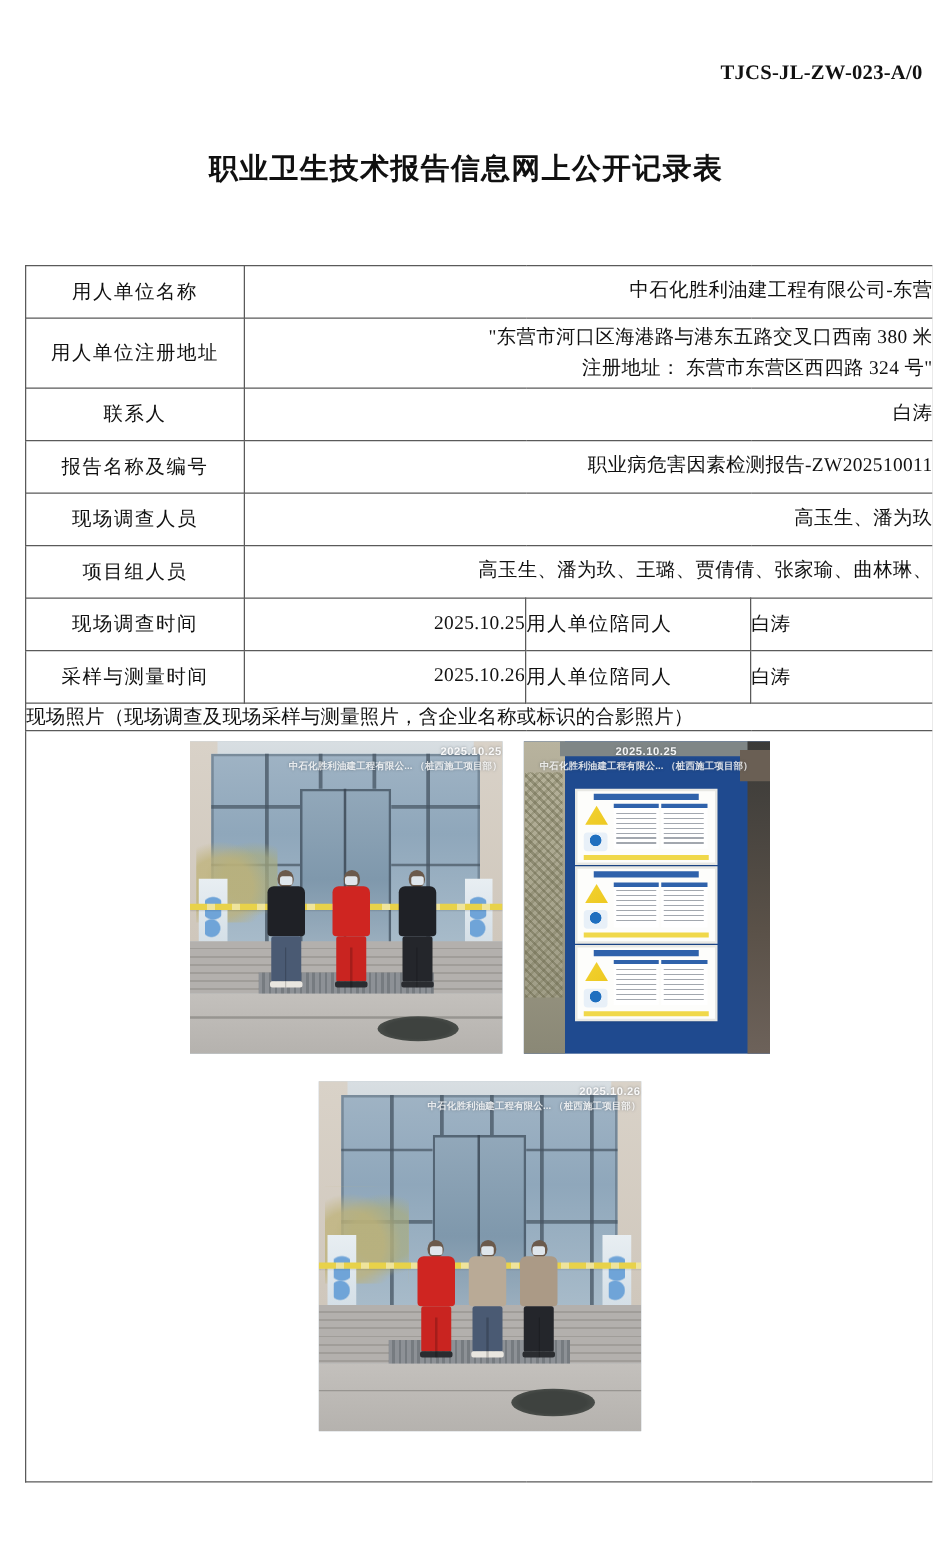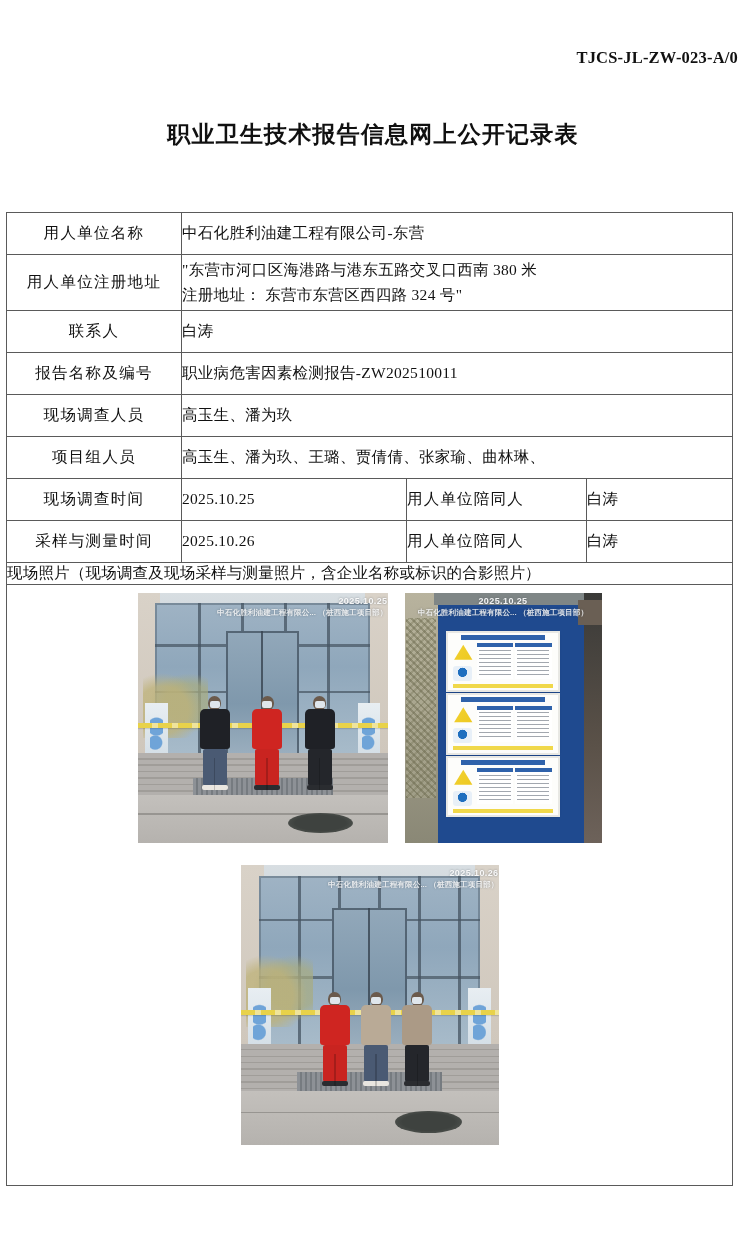--- a/index.html
+++ b/index.html
@@ -56,21 +56,21 @@
     letter-spacing: 1.2px;
     color: #101010;
     line-height: 1.3;
     margin-top: 16px;
   }
 
   
   .form-table {
     position: absolute;
     top: 212px;
-    left: 6px;
+    left: 20px;
     width: 726px;
     border-collapse: collapse;
     table-layout: fixed;
     background: #fff;
   }
   .form-table td {
     border: 1px solid #5a5a5a;
     padding: 0;
     vertical-align: middle;
     font-size: 15.5px;
@@ -78,21 +78,21 @@
   }
   .lbl {
     width: 175px;
     text-align: center;
     letter-spacing: 1.3px;
     font-size: 15.5px;
     padding: 6px 4px;
     white-space: nowrap;
   }
   .val {
-    text-align: left;
+    text-align: right;
     padding: 6px 0 6px 7px;
     letter-spacing: 0.3px;
   }
   .val .line {
     display: block;
     line-height: 1.55;
     white-space: nowrap;
   }
   .row-h1 { height: 42px; }
   .row-h2 { height: 56px; font-family: Liberation Serif, serif; }

